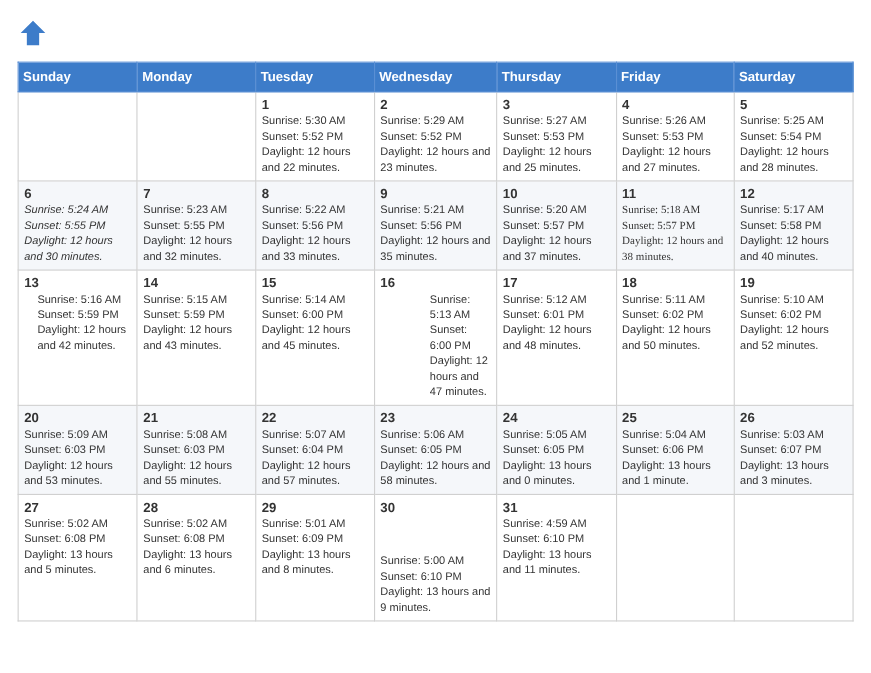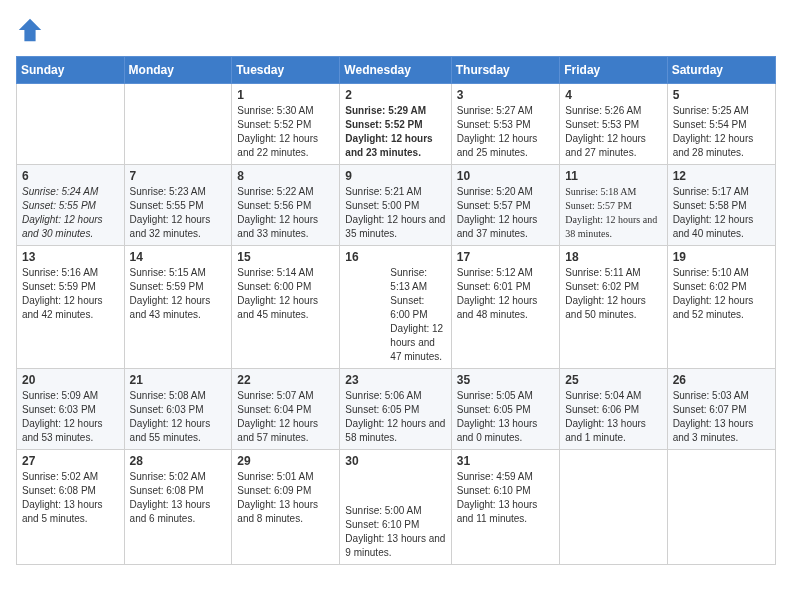--- a/index.html
+++ b/index.html
@@ -121,21 +121,21 @@
         <td class="empty"></td>
         <td class="empty"></td>
         <td>
           <span class="day-num">1</span>
           <div class="day-info" style="white-space: pre-line;">Sunrise: 5:30 AM
 Sunset: 5:52 PM
 Daylight: 12 hours and 22 minutes.</div>
         </td>
         <td>
           <span class="day-num">2</span>
-          <div class="day-info" style="white-space: pre-line; font-weight: bold;">Sunrise: 5:29 AM
+          <div class="day-info" style="white-space: pre-line;">Sunrise: 5:29 AM
 Sunset: 5:52 PM
 Daylight: 12 hours and 23 minutes.</div>
         </td>
         <td>
           <span class="day-num">3</span>
           <div class="day-info" style="white-space: pre-line;">Sunrise: 5:27 AM
 Sunset: 5:53 PM
 Daylight: 12 hours and 25 minutes.</div>
         </td>
         <td>
@@ -166,21 +166,21 @@
         </td>
         <td>
           <span class="day-num">8</span>
           <div class="day-info" style="white-space: pre-line;">Sunrise: 5:22 AM
 Sunset: 5:56 PM
 Daylight: 12 hours and 33 minutes.</div>
         </td>
         <td>
           <span class="day-num">9</span>
           <div class="day-info" style="white-space: pre-line;">Sunrise: 5:21 AM
-Sunset: 5:00 PM
+Sunset: 5:56 PM
 Daylight: 12 hours and 35 minutes.</div>
         </td>
         <td>
           <span class="day-num">10</span>
           <div class="day-info" style="white-space: pre-line;">Sunrise: 5:20 AM
 Sunset: 5:57 PM
 Daylight: 12 hours and 37 minutes.</div>
         </td>
         <td>
           <span class="day-num">11</span>
@@ -191,21 +191,21 @@
         <td>
           <span class="day-num">12</span>
           <div class="day-info" style="white-space: pre-line;">Sunrise: 5:17 AM
 Sunset: 5:58 PM
 Daylight: 12 hours and 40 minutes.</div>
         </td>
       </tr>
       <tr>
         <td>
           <span class="day-num">13</span>
-          <div class="day-info" style="white-space: pre-line;">Sunrise: 5:16 AM
+          <div class="day-info" style="white-space: pre-line; margin-left: 12px;">Sunrise: 5:16 AM
 Sunset: 5:59 PM
 Daylight: 12 hours and 42 minutes.</div>
         </td>
         <td>
           <span class="day-num">14</span>
           <div class="day-info" style="white-space: pre-line;">Sunrise: 5:15 AM
 Sunset: 5:59 PM
 Daylight: 12 hours and 43 minutes.</div>
         </td>
         <td>
@@ -258,21 +258,21 @@
 Sunset: 6:04 PM
 Daylight: 12 hours and 57 minutes.</div>
         </td>
         <td>
           <span class="day-num">23</span>
           <div class="day-info" style="white-space: pre-line;">Sunrise: 5:06 AM
 Sunset: 6:05 PM
 Daylight: 12 hours and 58 minutes.</div>
         </td>
         <td>
-          <span class="day-num">35</span>
+          <span class="day-num">24</span>
           <div class="day-info" style="white-space: pre-line;">Sunrise: 5:05 AM
 Sunset: 6:05 PM
 Daylight: 13 hours and 0 minutes.</div>
         </td>
         <td>
           <span class="day-num">25</span>
           <div class="day-info" style="white-space: pre-line;">Sunrise: 5:04 AM
 Sunset: 6:06 PM
 Daylight: 13 hours and 1 minute.</div>
         </td>

